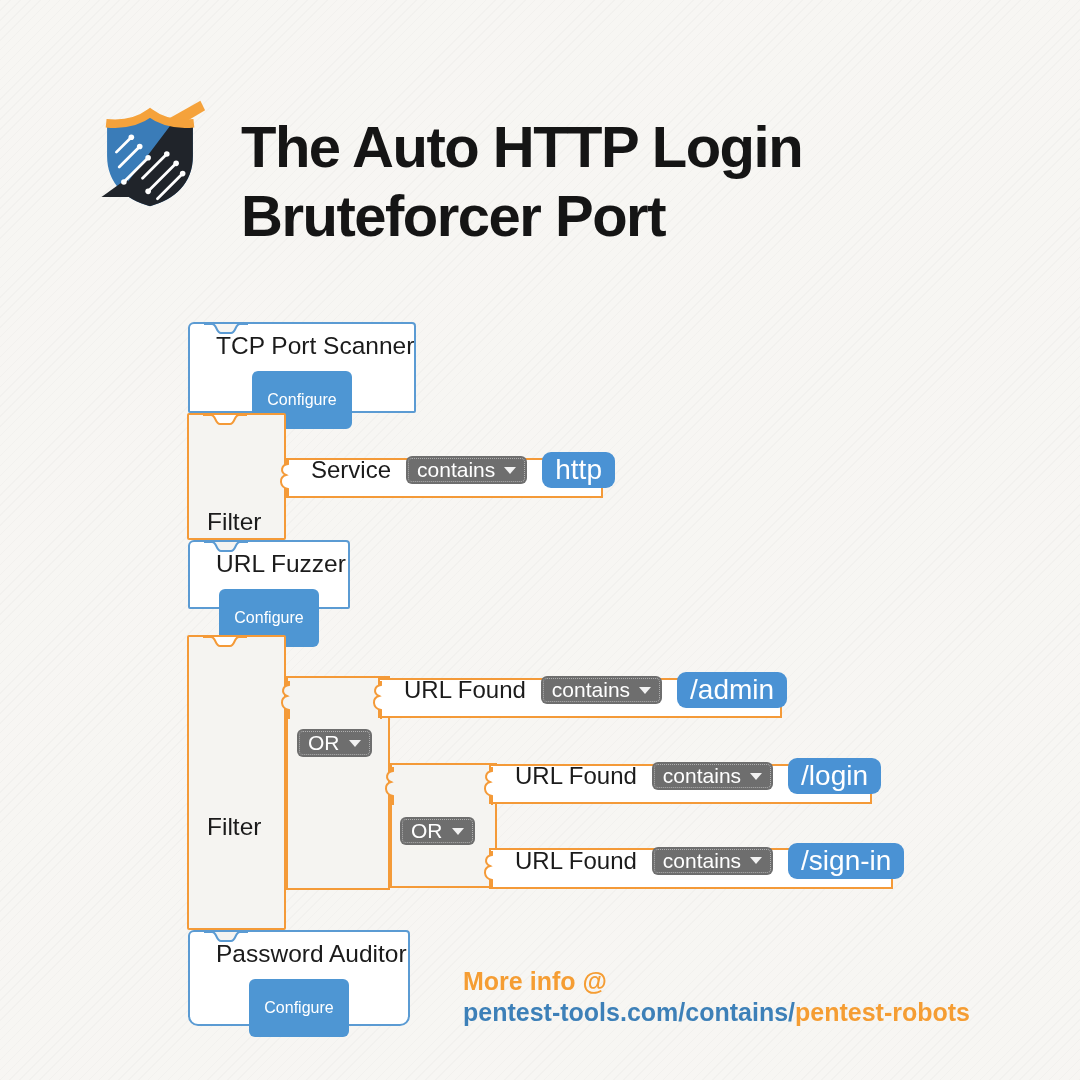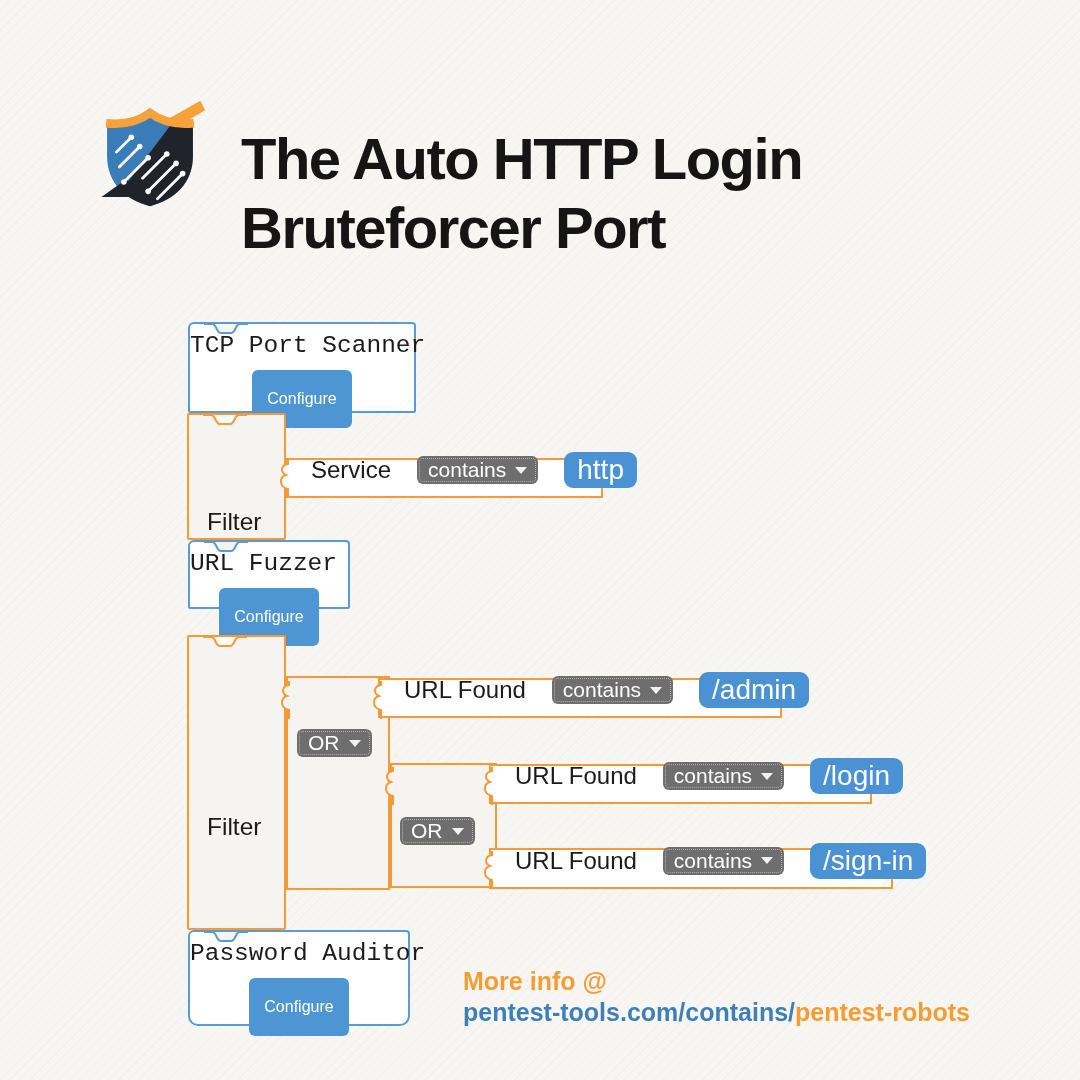--- a/index.html
+++ b/index.html
@@ -10,34 +10,34 @@
   }
   .canvas{
     position:relative; width:1080px; height:1080px; overflow:hidden;
     background-color:#f7f6f3;
     background-image:repeating-linear-gradient(135deg, rgba(0,0,0,0.018) 0 1px, transparent 1px 7px);
   }
 
   
   .logo{ position:absolute; left:94px; top:98px; width:112px; height:112px; }
   .title{
-    position:absolute; left:241px; top:124px;
+    position:absolute; left:241px; top:112px;
     font-size:58px; line-height:69px; font-weight:bold;
     letter-spacing:-1.5px; color:#151515;
   }
 
   
   .block{ position:absolute; border:2px solid; }
   .blue-block{ border-color:#5b9bd3; background:#ffffff; }
   .orange-block{ border-color:#f49a38; background:#f5f4f1; }
   .cond-row{
     position:absolute; border:2px solid #f49a38; background:#ffffff;
-    display:flex; align-items:center; gap:26px; padding:0 12px 16px 24px;
-  }
-  .block-title{ font-size:24.5px; color:#1b1b1b; padding:8px 0 0 0; white-space:nowrap;font-family:Liberation Mono, monospace; }
+    display:flex; align-items:center; gap:15px; padding:0 12px 16px 24px;
+  }
+  .block-title{ font-size:24.5px; color:#1b1b1b; padding:8px 0 0 26px; white-space:nowrap; }
   .configure-btn{
     display:block; margin:11px auto 0; border:none; cursor:pointer;
     background:#4e96d3; color:#ffffff; font-family:inherit;
     font-size:16px; padding:20px 15px; border-radius:6px;
   }
   .filter-label{ position:absolute; left:18px; font-size:24.5px; color:#1b1b1b;margin-top:44px; }
 
   .op-pill{
     display:inline-flex; align-items:center; gap:9px;
     background:#6e6e6e; color:#fff; font-size:21px;

